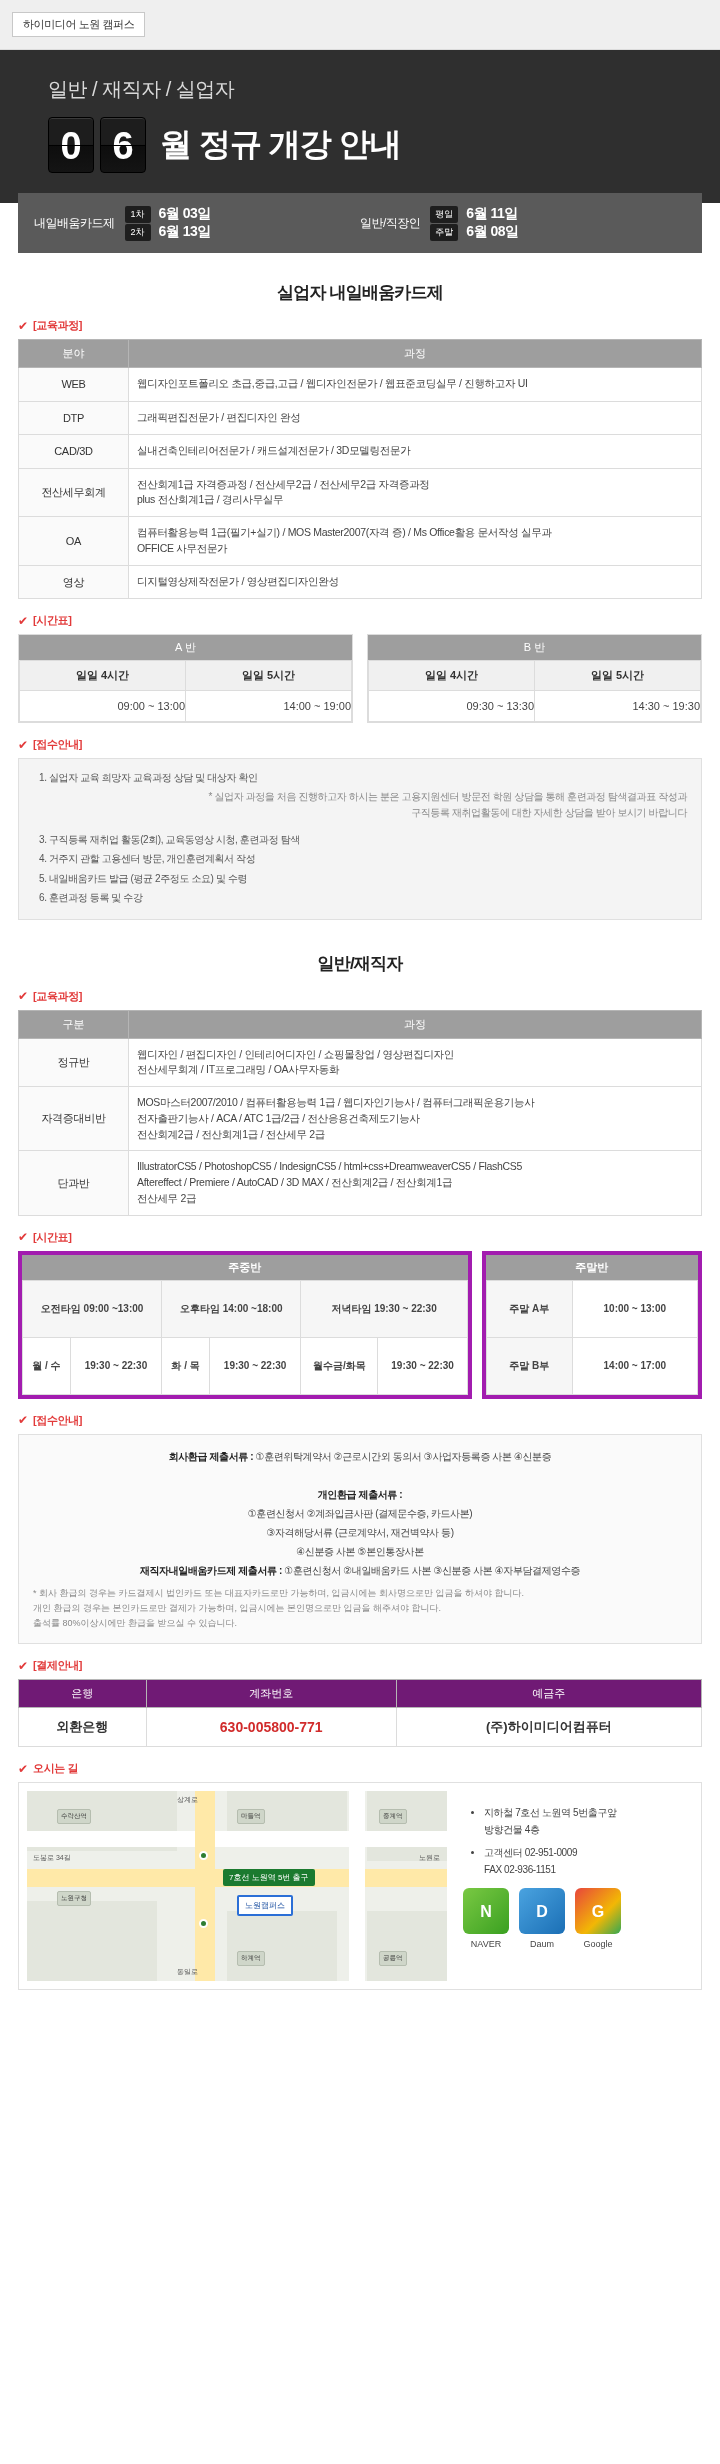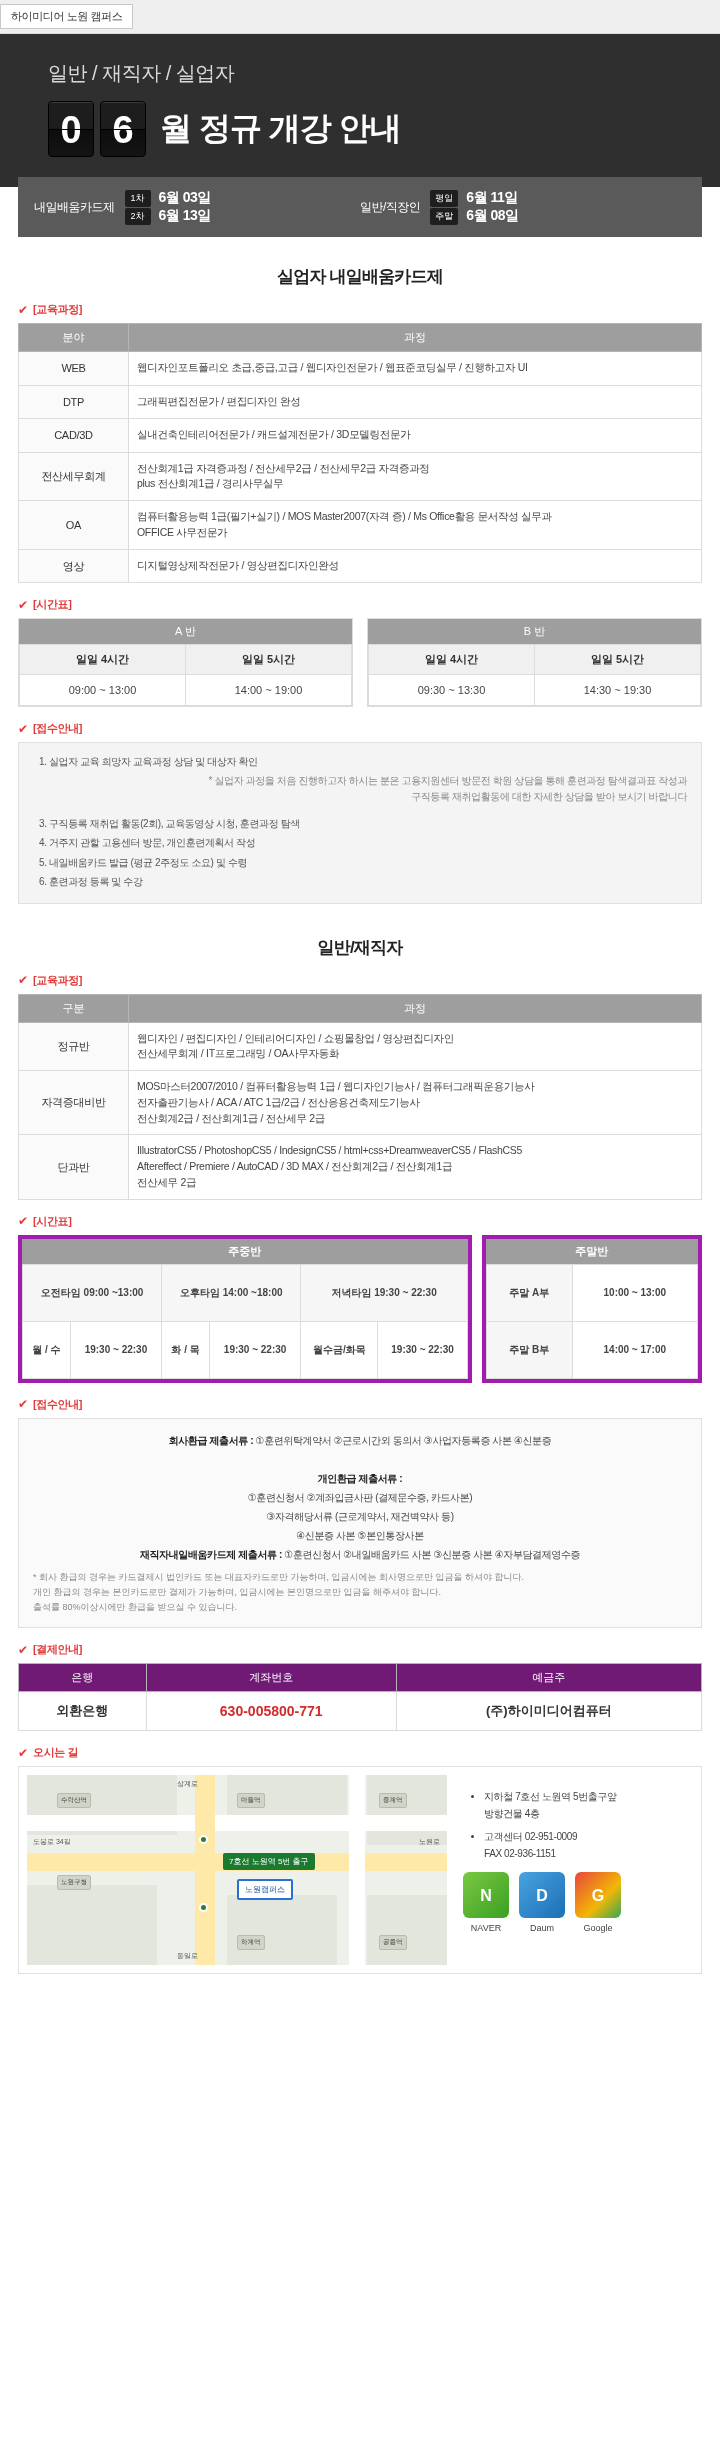--- a/index.html
+++ b/index.html
@@ -8,25 +8,26 @@
     width: 720px;
     background: #ffffff;
     font-family: "Liberation Sans", "DejaVu Sans", sans-serif;
     color: #333;
     font-size: 11px;
   }
   .page { width: 720px; position: relative; background:#fff; }
 
   
   .topbar {
-    height: 34px;
+    height: 50px;
     background: #efefef;
     border-bottom: 1px solid #dcdcdc;
     display: flex;
     align-items: center;
+    padding-left: 12px;
     text-align: right;
   }
   .topbar .logo-chip {
     background: #fff;
     border: 1px solid #c8c8c8;
     font-size: 11px;
     color: #333;
     padding: 4px 10px;
     letter-spacing: -0.4px;
   }
@@ -125,21 +126,21 @@
     letter-spacing:-0.3px; line-height:1.5;
   }
   .tbl td.cat { text-align:center; background:#fafafa; font-size:11px; color:#333; width:110px;}
 
   
   .tt-wrap { display:flex; gap:14px; }
   .tt { flex:1; border:1px solid #dcdcdc; }
   .tt-head { background:#9e9e9e; color:#fff; text-align:center; font-size:11px; padding:5px 0; }
   .tt table { width:100%; }
   .tt th { background:#f0f0f0; border:1px solid #dcdcdc; font-size:11px; padding:7px 0; font-weight:bold; color:#333;}
-  .tt td { border:1px solid #dcdcdc; font-size:11px; padding:9px 0; text-align:center; color:#444;}
+  .tt td { border:1px solid #dcdcdc; font-size:11px; padding:9px 0; text-align:right; color:#444;}
 
   
   .notice {
     background:#f4f4f4; border:1px solid #e0e0e0;
     padding:10px 14px; font-size:10px; color:#555; line-height:1.75;
   }
   .notice ol { margin:0; padding-left:16px; }
   .notice li { margin-bottom:2px; letter-spacing:-0.4px; }
   .notice .fine { color:#888; font-size:10px; display:block; margin:2px 0 10px 0; line-height:1.6;text-align:right;}
 

